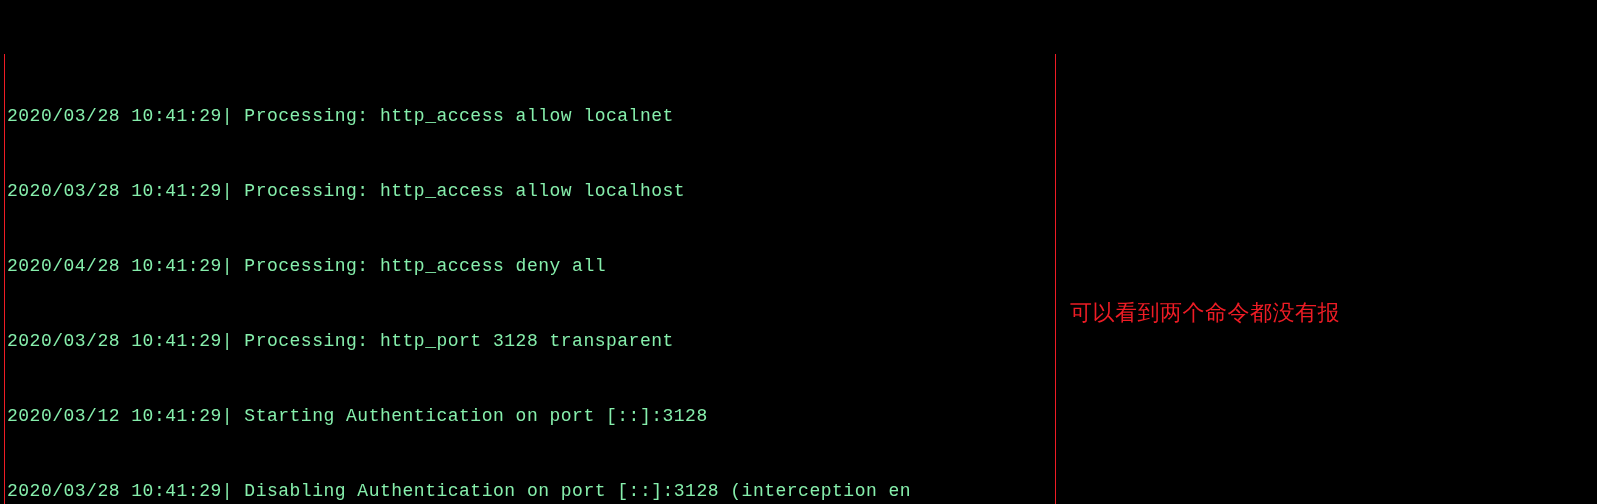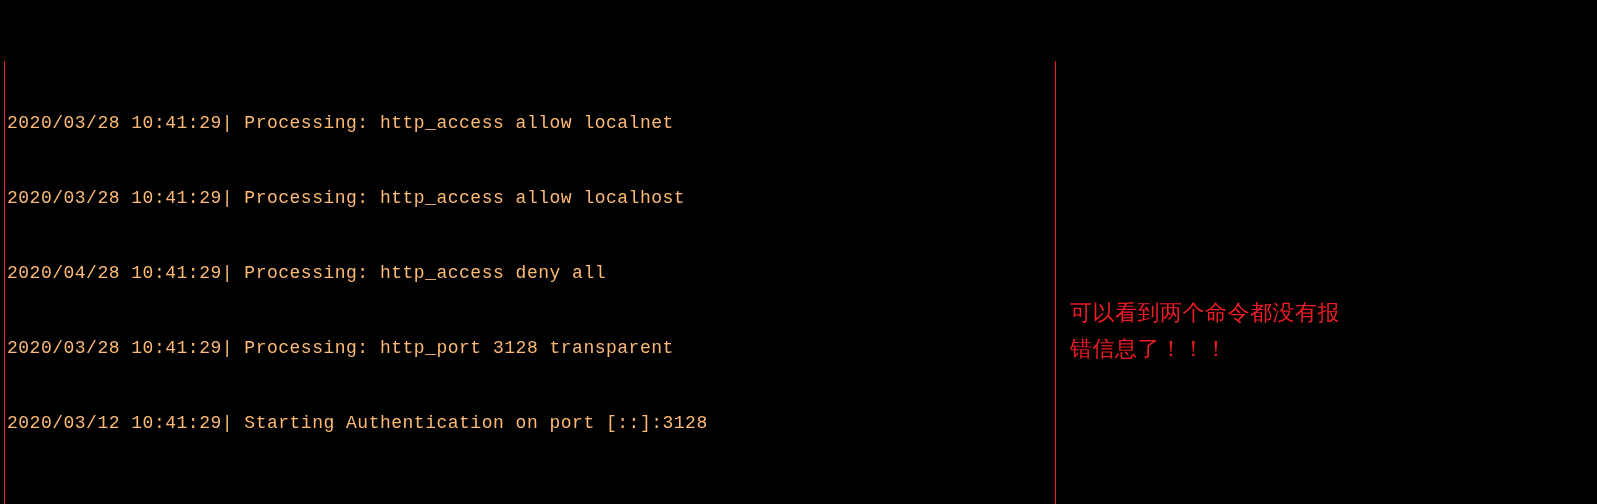--- a/index.html
+++ b/index.html
@@ -8,22 +8,22 @@
       font-family: 'Courier New', monospace;
       font-size: 18px;
       width: 1597px;
       height: 504px;
       display: flex;
       line-height: 25px;
       letter-spacing: 0.5px;
     }
     .terminal {
       width: 1060px;
-      padding: 11px 4px;
-      color: #fdba74;
+      padding: 4px 4px;
+      color: #86efac;
       white-space: pre;
       overflow: hidden;
     }
     .box1 {
       border: 1.5px solid #ee1c25;
       border-top: none;
       padding: 0 2px 0 2px;
     }
     .annotation {
       color: #ee1c25;
@@ -39,32 +39,32 @@
 </head>
 <body>
 
 <div class="terminal">
   <div class="box1">
     <span class="line">2020/03/28 10:41:29| Processing: http_access allow localnet</span>
     <span class="line">2020/03/28 10:41:29| Processing: http_access allow localhost</span>
     <span class="line">2020/04/28 10:41:29| Processing: http_access deny all</span>
     <span class="line">2020/03/28 10:41:29| Processing: http_port 3128 transparent</span>
     <span class="line">2020/03/12 10:41:29| Starting Authentication on port [::]:3128</span>
+    <span class="line">2020/03/28 10:41:29| Disabling Authentication on port [::]:3128 (interception en</span>
     
     
     
     
     
     
     
     
     
     
     
     
   </div>
   
 </div>
 
 <div class="annotation">
   <div>可以看到两个命令都没有报</div>
-  <div>错信息了！！！</div>
 </div>
 
 </body></html>

